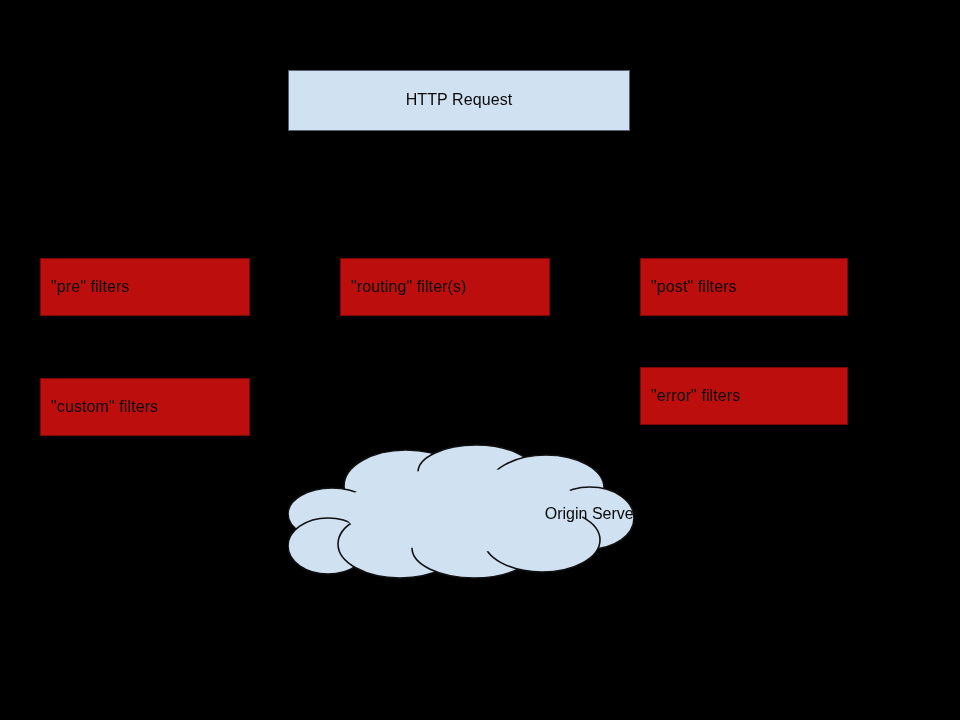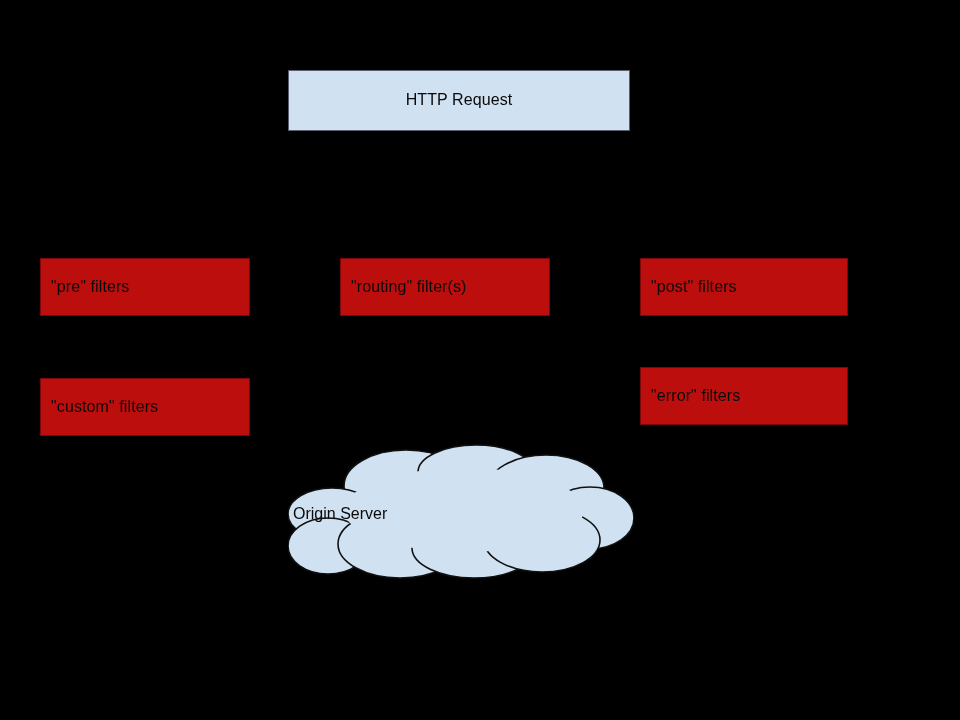--- a/index.html
+++ b/index.html
@@ -72,21 +72,21 @@
     height: 140px;
   }
   .cloud-label {
     position: absolute;
     left: 0;
     top: 0;
     width: 346px;
     height: 140px;
     display: flex;
     align-items: center;
-    justify-content: flex-start;
+    justify-content: flex-end;
     pointer-events: none;
   }
   .cloud-label span {
     font-size: 16px;
     color: #0a0a0a;
     white-space: nowrap;
     transform: translate(5px, 4px);
   }
 </style>
 </head>

